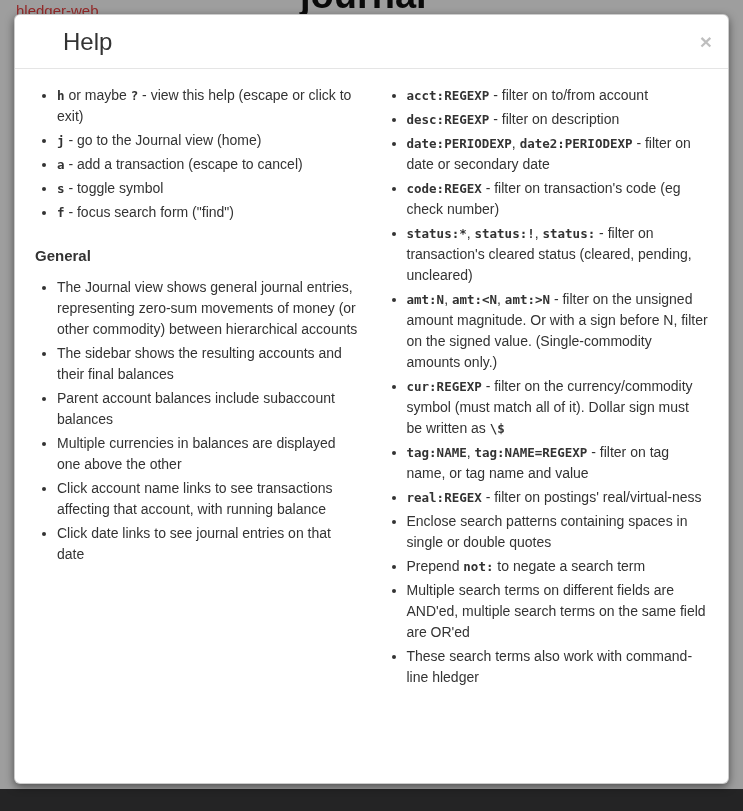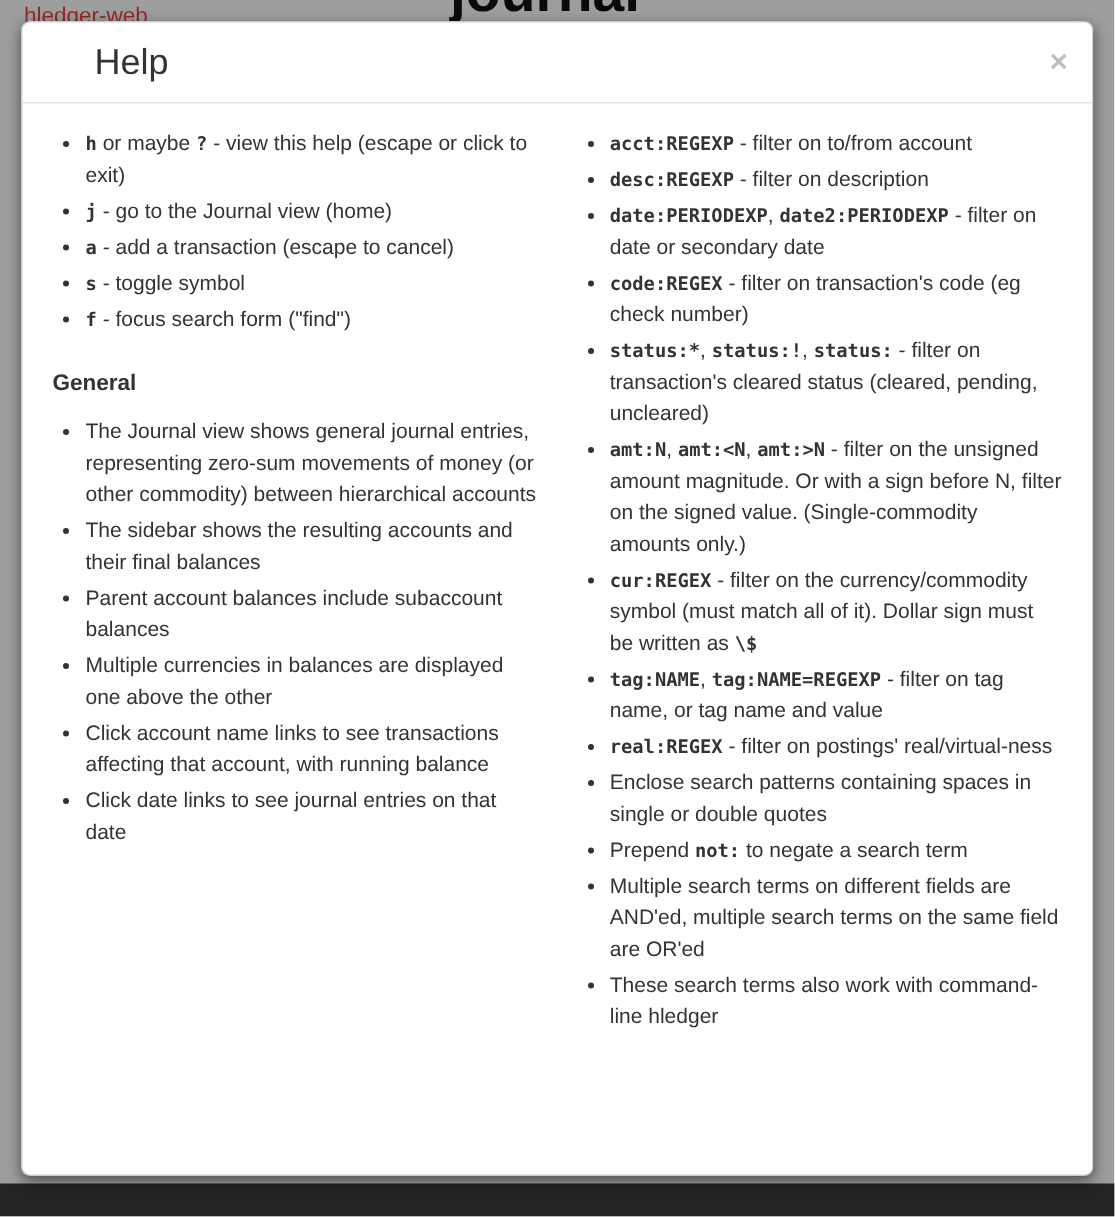--- a/index.html
+++ b/index.html
@@ -157,21 +157,21 @@
     </div>
     <div class="col">
       <section>
         <ul>
             <li><code>acct:REGEXP</code><span> - filter on to/from account</span></li>
             <li><code>desc:REGEXP</code><span> - filter on description</span></li>
             <li><code>date:PERIODEXP</code><span>, </span><code>date2:PERIODEXP</code><span> - filter on date or secondary date</span></li>
             <li><code>code:REGEX</code><span> - filter on transaction's code (eg check number)</span></li>
             <li><code>status:*</code><span>, </span><code>status:!</code><span>, </span><code>status:</code><span> - filter on transaction's cleared status (cleared, pending, uncleared)</span></li>
             <li><code>amt:N</code><span>, </span><code>amt:&lt;N</code><span>, </span><code>amt:&gt;N</code><span> - filter on the unsigned amount magnitude. Or with a sign before N, filter on the signed value. (Single-commodity amounts only.)</span></li>
-            <li><code>cur:REGEX</code><span> - filter on the currency/commodity symbol (must match all of it). Dollar sign must be written as </span><code>\$</code></li>
+            <li><code>cur:REGEXP</code><span> - filter on the currency/commodity symbol (must match all of it). Dollar sign must be written as </span><code>\$</code></li>
             <li><code>tag:NAME</code><span>, </span><code>tag:NAME=REGEXP</code><span> - filter on tag name, or tag name and value</span></li>
             <li><code>real:REGEX</code><span> - filter on postings' real/virtual-ness</span></li>
             <li><span>Enclose search patterns containing spaces in single or double quotes</span></li>
             <li><span>Prepend </span><code>not:</code><span> to negate a search term</span></li>
             <li><span>Multiple search terms on different fields are AND'ed, multiple search terms on the same field are OR'ed</span></li>
             <li><span>These search terms also work with command-line hledger</span></li>
           </ul>
       </section>
     </div>
   </div>

